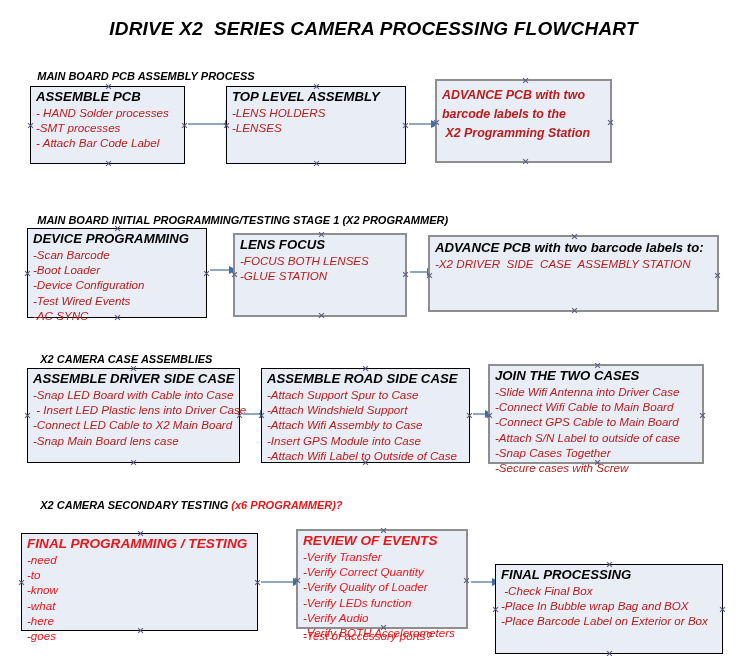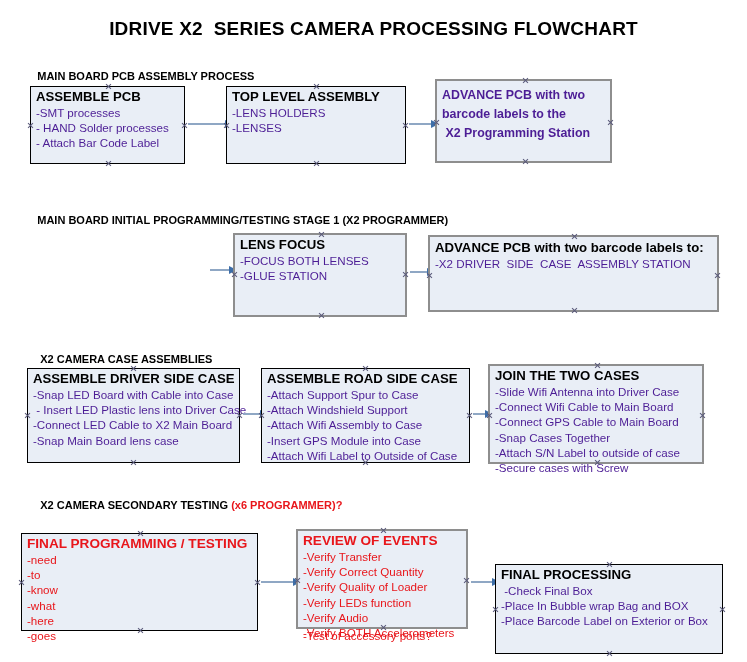--- a/index.html
+++ b/index.html
@@ -13,20 +13,21 @@
     position: relative;
     font-family: "Liberation Sans", sans-serif;
     overflow: hidden;
   }
 
   #canvas {
     position: absolute;
     left: 0; top: 0;
     width: 682px;
     height: 662px;
+    font-style: italic;
   }
 
   
   .chart-title {
     position: absolute;
     left: 0;
     top: 18px;
     width: 747px;
     text-align: center;
     font-size: 19px;
@@ -67,21 +68,21 @@
 
   .node .title {
     font-size: 13.2px;
     font-weight: bold;
     color: #000000;
     line-height: 16px;
     white-space: pre;
   }
   .node .line {
     font-size: 11.6px;
-    color: #4c1d95;
+    color: #b91c1c;
     line-height: 15.2px;
     white-space: pre;
   }
 
   
   .node.boldbody .line {
     font-weight: bold;
     font-size: 12.4px;
     line-height: 19px;
   }
@@ -142,22 +143,22 @@
 
   <div class="chart-title">IDRIVE X2  SERIES CAMERA PROCESSING FLOWCHART</div>
 
   <div class="section-heading" style="left:25px; top:58px;">
     <span>MAIN BOARD PCB ASSEMBLY PROCESS</span>
   </div>
 
   <div class="node black" style="left:30px; top:86px; width:155px; height:78px;">
     <div class="body">
       <div class="title">ASSEMBLE PCB</div>
+      <div class="line">- HAND Solder processes</div>
       <div class="line">-SMT processes</div>
-      <div class="line">- HAND Solder processes</div>
       <div class="line">- Attach Bar Code Label</div>
     </div>
     <span class="handle" style="left:74px; top:-4px;"></span>
     <span class="handle" style="left:74px; bottom:-4px;"></span>
     <span class="handle" style="left:-4px; top:35px;"></span>
     <span class="handle" style="right:-4px; top:35px;"></span>
   </div>
 
   <div class="arrow" style="left:188px; top:123px; width:38px;">
     <span class="head"></span>
@@ -188,20 +189,34 @@
     <span class="handle" style="left:85px; top:-4px;"></span>
     <span class="handle" style="left:85px; bottom:-4px;"></span>
     <span class="handle" style="left:-4px; top:38px;"></span>
     <span class="handle" style="right:-4px; top:38px;"></span>
   </div>
 
   <div class="section-heading" style="left:25px; top:202px;">
     <span>MAIN BOARD INITIAL PROGRAMMING/TESTING STAGE 1 (X2 PROGRAMMER)</span>
   </div>
 
+  <div class="node black" style="left:27px; top:228px; width:180px; height:90px;">
+    <div class="body">
+      <div class="title">DEVICE PROGRAMMING</div>
+      <div class="line">-Scan Barcode</div>
+      <div class="line">-Boot Loader</div>
+      <div class="line">-Device Configuration</div>
+      <div class="line">-Test Wired Events</div>
+      <div class="line">-AC SYNC</div>
+    </div>
+    <span class="handle" style="left:86px; top:-4px;"></span>
+    <span class="handle" style="left:86px; bottom:-4px;"></span>
+    <span class="handle" style="left:-4px; top:41px;"></span>
+    <span class="handle" style="right:-4px; top:41px;"></span>
+  </div>
 
   <div class="arrow" style="left:210px; top:269px; width:20px;">
     <span class="head"></span>
   </div>
 
   <div class="node gray" style="left:233px; top:233px; width:174px; height:84px;">
     <div class="body">
       <div class="title">LENS FOCUS</div>
       <div class="line">-FOCUS BOTH LENSES</div>
       <div class="line">-GLUE STATION</div>
@@ -267,22 +282,22 @@
   <div class="arrow" style="left:473px; top:413px; width:13px;">
     <span class="head"></span>
   </div>
 
   <div class="node gray" style="left:488px; top:364px; width:216px; height:100px;">
     <div class="body">
       <div class="title">JOIN THE TWO CASES</div>
       <div class="line">-Slide Wifi Antenna into Driver Case</div>
       <div class="line">-Connect Wifi Cable to Main Board</div>
       <div class="line">-Connect GPS Cable to Main Board</div>
+      <div class="line">-Attach S/N Label to outside of case</div>
       <div class="line">-Snap Cases Together</div>
-      <div class="line">-Attach S/N Label to outside of case</div>
       <div class="line">-Secure cases with Screw</div>
     </div>
     <span class="handle" style="left:104px; top:-4px;"></span>
     <span class="handle" style="left:104px; bottom:-4px;"></span>
     <span class="handle" style="left:-4px; top:46px;"></span>
     <span class="handle" style="right:-4px; top:46px;"></span>
   </div>
 
   <div class="section-heading" style="left:28px; top:487px;">
     <span>X2 CAMERA SECONDARY TESTING </span><span class="red">(x6 PROGRAMMER)?</span>

